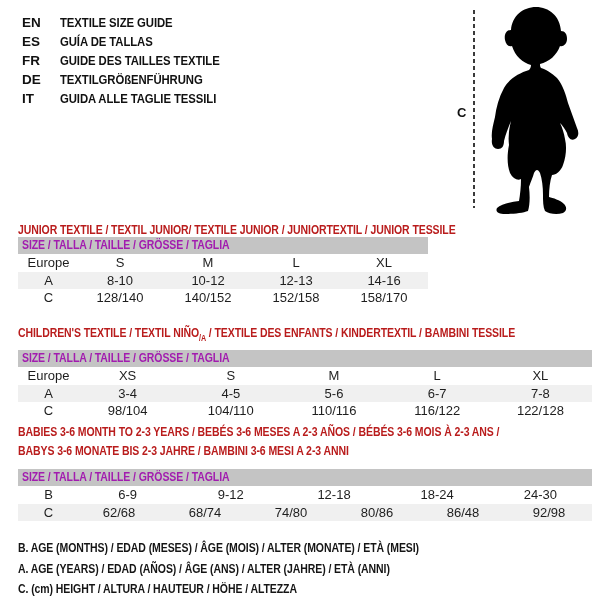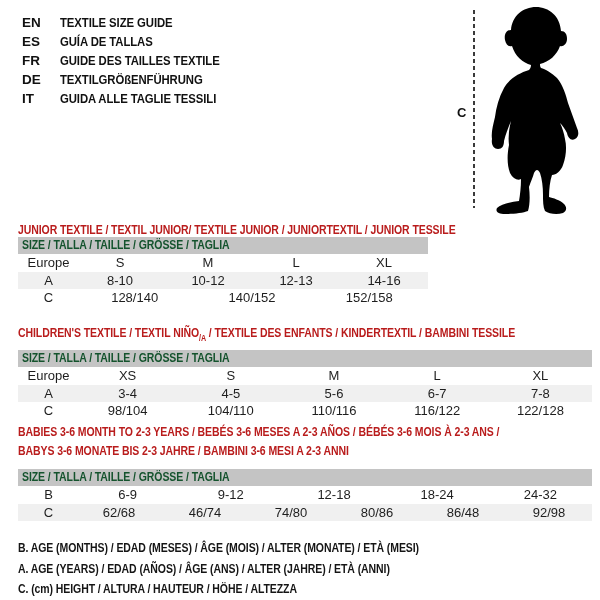--- a/index.html
+++ b/index.html
@@ -32,21 +32,21 @@
 
   
   .sec-title{position:absolute;left:18px;
     font-weight:700;font-size:12.5px;color:#b91c1c;line-height:19px;white-space:nowrap;}
   .sec-title sub{font-size:8.5px;}
 
   
   .table{position:absolute;left:18px;font-size:13px;color:#1e1e1e;}
   .t-narrow{width:410px;}
   .t-wide{width:574px;}
-  .thead{height:17px;line-height:17px;background:#c4c4c4;color:#14532d;
+  .thead{height:17px;line-height:17px;background:#c4c4c4;color:#a21caf;
          font-weight:700;font-size:12.5px;padding-left:4px;}
   .trow{display:flex;height:17.5px;line-height:17.5px;}
   .trow.shade{background:#f0f0f0;}
   .tlabel{flex:0 0 55px;width:55px;padding-left:3px;text-align:center;}
   .tcell{flex:1;text-align:center;}
 
   
   .footnotes{position:absolute;left:18px;top:538px;}
   .footnote{height:20.5px;line-height:20.5px;font-weight:700;font-size:12.5px;
             color:#151515;white-space:nowrap;}
@@ -146,20 +146,21 @@
       <div class="tcell">8-10</div>
       <div class="tcell">10-12</div>
       <div class="tcell">12-13</div>
       <div class="tcell">14-16</div>
     </div>
     <div class="trow">
       <div class="tlabel">C</div>
       <div class="tcell">128/140</div>
       <div class="tcell">140/152</div>
       <div class="tcell">152/158</div>
+      <div class="tcell">158/170</div>
     </div>
   </div>
 
   <div class="sec-title" style="top:324px;">
     <span class="cond"><span>CHILDREN'S TEXTILE / TEXTIL NIÑO</span><sub>/A</sub><span> / TEXTILE DES ENFANTS / KINDERTEXTIL / BAMBINI TESSILE</span></span>
   </div>
   <div class="table t-wide" style="top:350px;">
     <div class="thead">
       <span class="cond">SIZE / TALLA / TAILLE / GRÖSSE / TAGLIA</span>
     </div>
@@ -196,26 +197,26 @@
   <div class="table t-wide" style="top:469px;">
     <div class="thead">
       <span class="cond">SIZE / TALLA / TAILLE / GRÖSSE / TAGLIA</span>
     </div>
     <div class="trow">
       <div class="tlabel">B</div>
       <div class="tcell">6-9</div>
       <div class="tcell">9-12</div>
       <div class="tcell">12-18</div>
       <div class="tcell">18-24</div>
-      <div class="tcell">24-32</div>
+      <div class="tcell">24-30</div>
     </div>
     <div class="trow shade">
       <div class="tlabel">C</div>
       <div class="tcell">62/68</div>
-      <div class="tcell">46/74</div>
+      <div class="tcell">68/74</div>
       <div class="tcell">74/80</div>
       <div class="tcell">80/86</div>
       <div class="tcell">86/48</div>
       <div class="tcell">92/98</div>
     </div>
   </div>
 
   <div class="footnotes">
     <div class="footnote">
       <span class="cond">B. AGE (MONTHS) / EDAD (MESES) / ÂGE (MOIS) / ALTER (MONATE) / ETÀ (MESI)</span>

